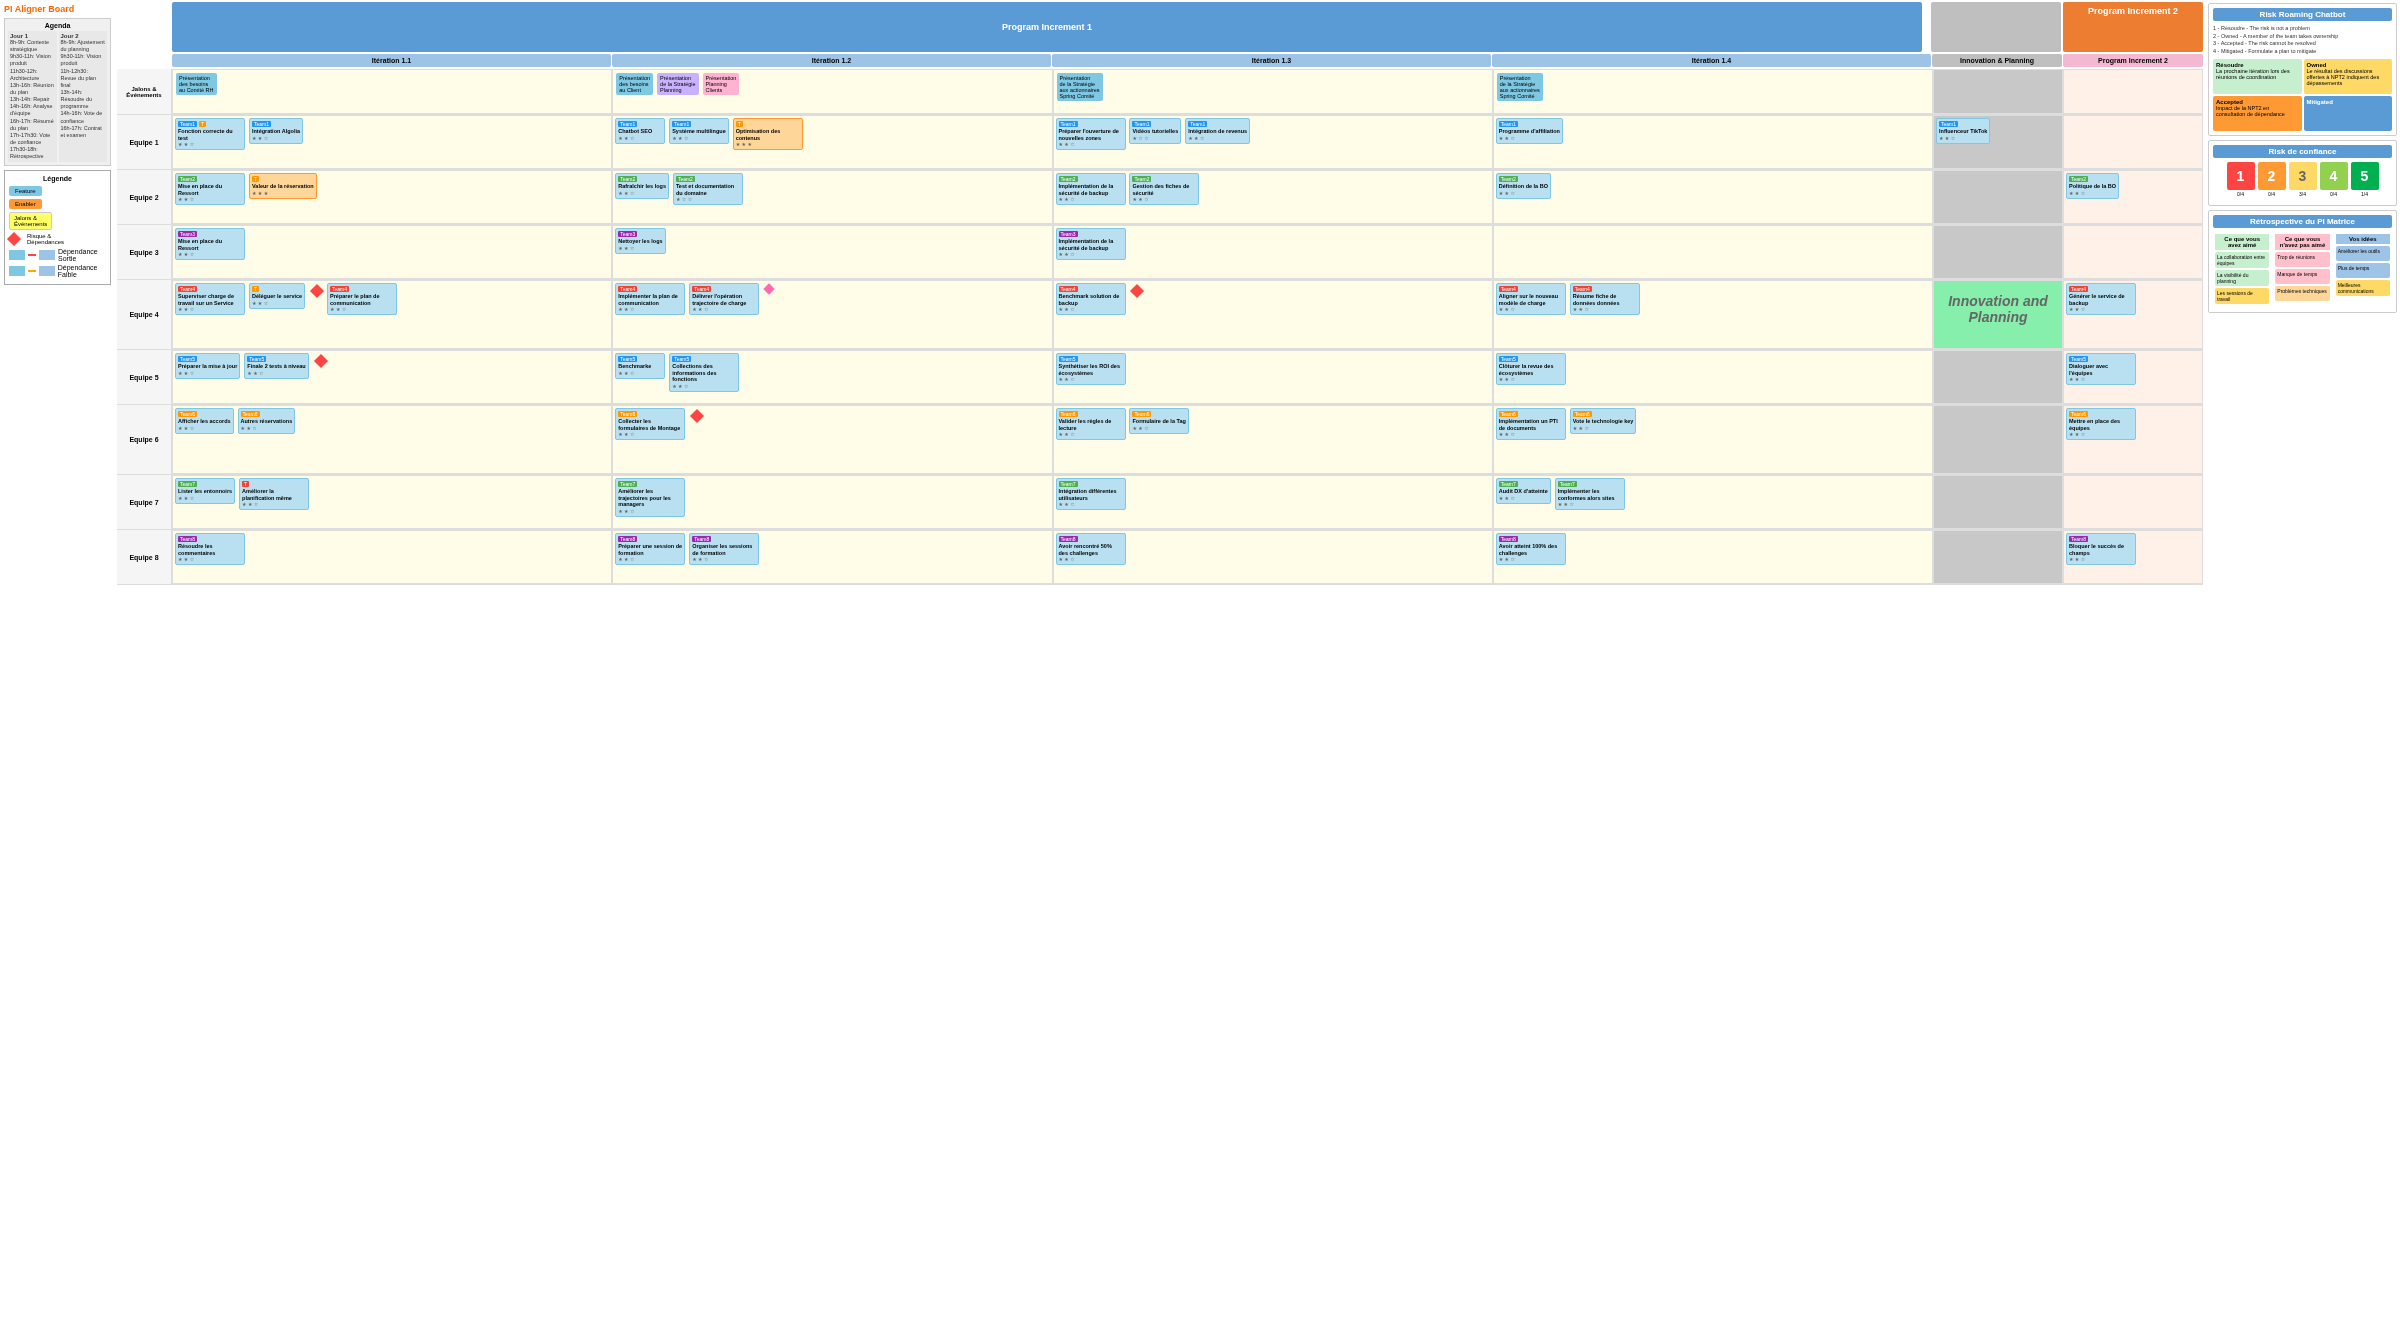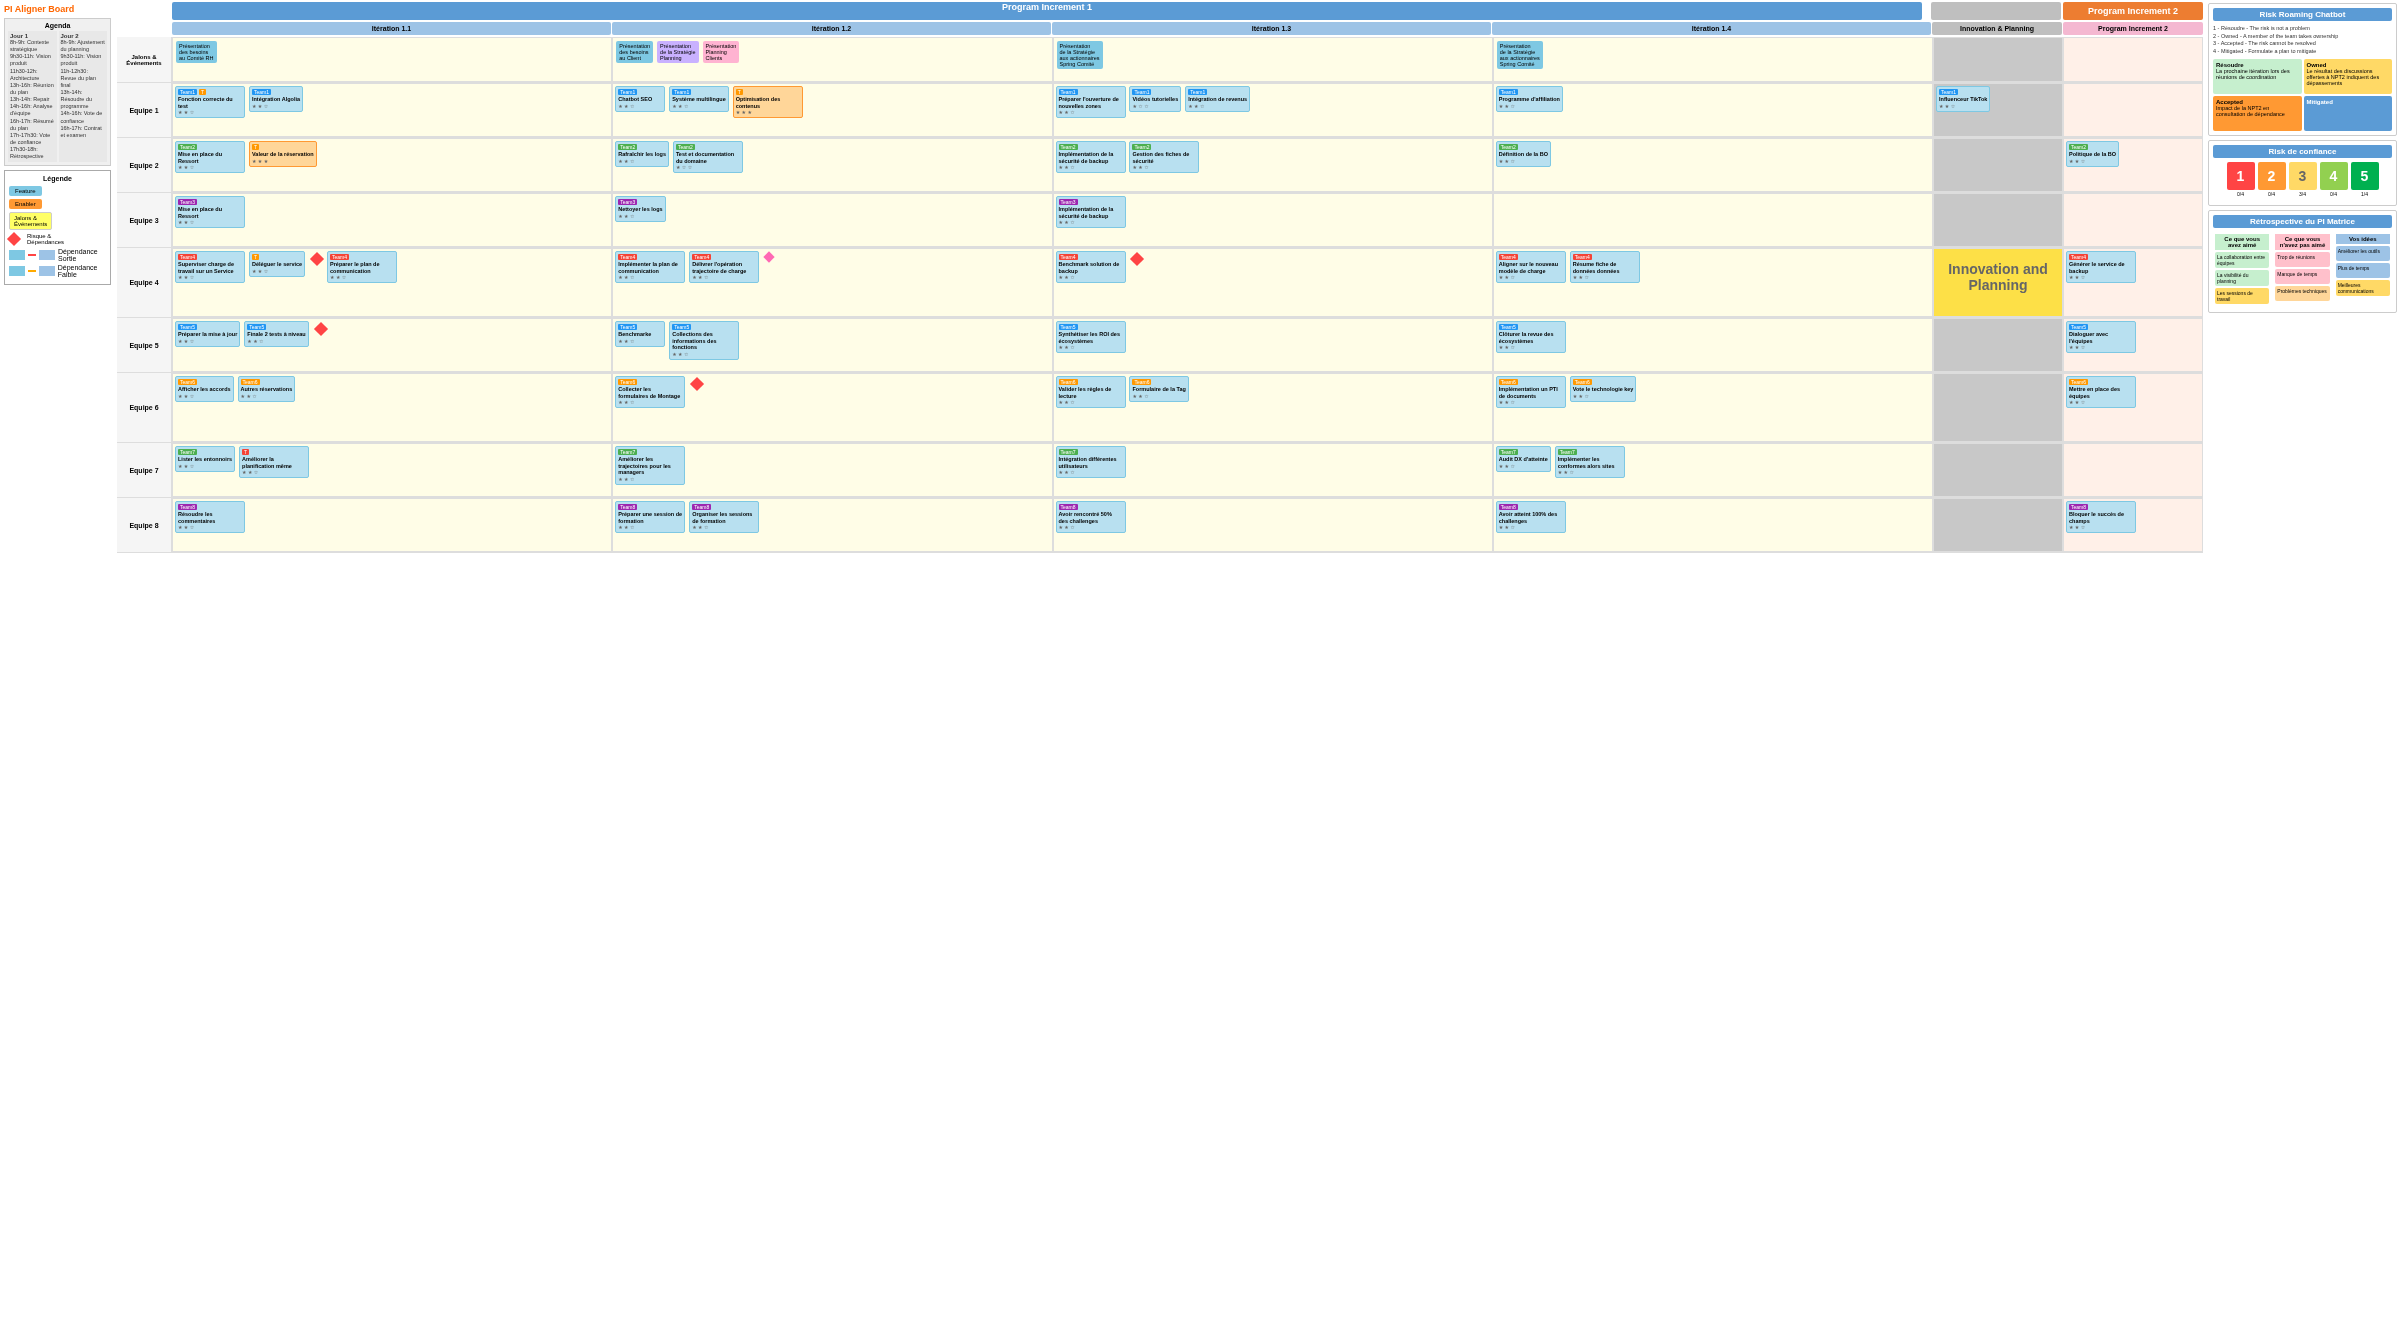--- a/index.html
+++ b/index.html
@@ -154,21 +154,21 @@
         <span>Dépendance Faible</span>
       </div>
     </div>
   </div>
 
   <div class="center-board">
     <div class="board-outer">
 
       <div class="header-row" style="margin-bottom:2px;">
         <div class="header-team-spacer"></div>
-        <div style="flex:4;background:#5b9bd5;color:white;text-align:center;font-weight:bold;font-size:9px;padding:0;border-radius:2px;margin-right:9px;">Program Increment 1</div>
+        <div style="flex:4;background:#5b9bd5;color:white;text-align:center;font-weight:bold;font-size:9px;padding:20px;border-radius:2px;margin-right:9px;">Program Increment 1</div>
         <div style="width:130px;background:#bfbfbf;color:white;text-align:center;font-weight:bold;font-size:8px;padding:4px;border-radius:2px;margin-right:2px;flex-shrink:0;">&nbsp;</div>
         <div style="width:140px;background:#ed7d31;color:white;text-align:center;font-weight:bold;font-size:9px;padding:4px;border-radius:2px;flex-shrink:0;">Program Increment 2</div>
       </div>
 
       <div class="header-row" style="margin-bottom:2px;">
         <div class="header-team-spacer"></div>
         <div style="flex:1;background:#9dc3e6;text-align:center;font-size:7px;font-weight:bold;padding:3px;border-radius:2px;margin-right:1px;">Itération 1.1</div>
         <div style="flex:1;background:#9dc3e6;text-align:center;font-size:7px;font-weight:bold;padding:3px;border-radius:2px;margin-right:1px;">Itération 1.2</div>
         <div style="flex:1;background:#9dc3e6;text-align:center;font-size:7px;font-weight:bold;padding:3px;border-radius:2px;margin-right:1px;">Itération 1.3</div>
         <div style="flex:1;background:#9dc3e6;text-align:center;font-size:7px;font-weight:bold;padding:3px;border-radius:2px;margin-right:1px;">Itération 1.4</div>
@@ -456,21 +456,21 @@
             <div class="story-dots">★ ★ ☆</div>
           </div>
           <div class="story-card">
             <div class="story-card-header">
                 <span class="story-tag tag-red">Team4</span>
               </div>
             <div class="story-title">Résume fiche de données données</div>
             <div class="story-dots">★ ★ ☆</div>
           </div>
         </div>
-        <div style="width: 130px; flex-shrink: 0; padding: 2px; border: 1px solid rgb(221, 221, 221); background: #fde047;">
+        <div style="width: 130px; flex-shrink: 0; padding: 2px; border: 1px solid rgb(221, 221, 221); background: #86efac; font-style: italic;">
             <div style="font-size: 14px; font-weight: bold; color: rgb(102, 102, 102); text-align: center; padding: 10px 2px; writing-mode: horizontal-tb;">Innovation and Planning</div>
           </div>
         <div style="width:140px;flex-shrink:0;padding:2px;border:1px solid #ddd;background:#fff0e8;">
           <div class="story-card">
             <div class="story-card-header">
                 <span class="story-tag tag-red">Team4</span>
               </div>
             <div class="story-title">Générer le service de backup</div>
             <div class="story-dots">★ ★ ☆</div>
           </div>

